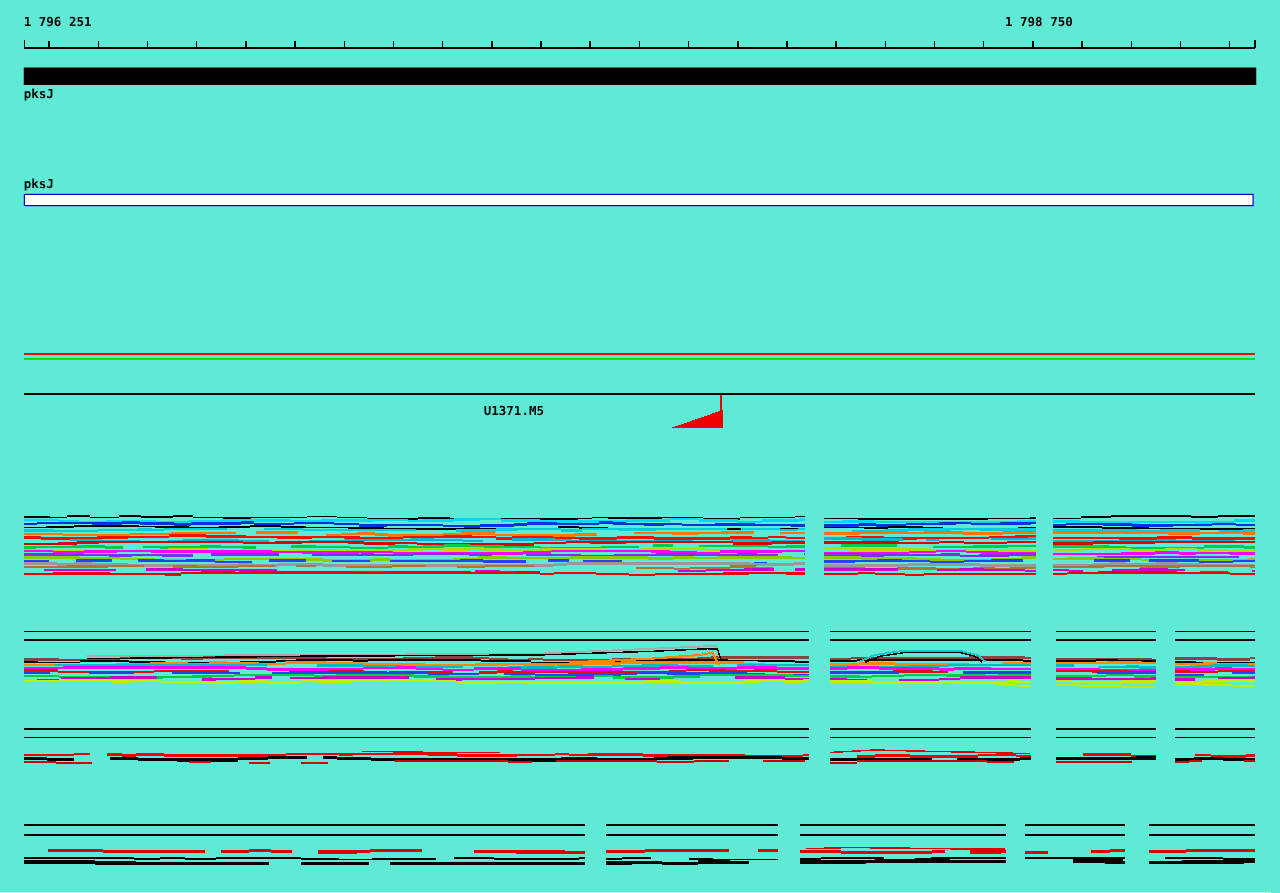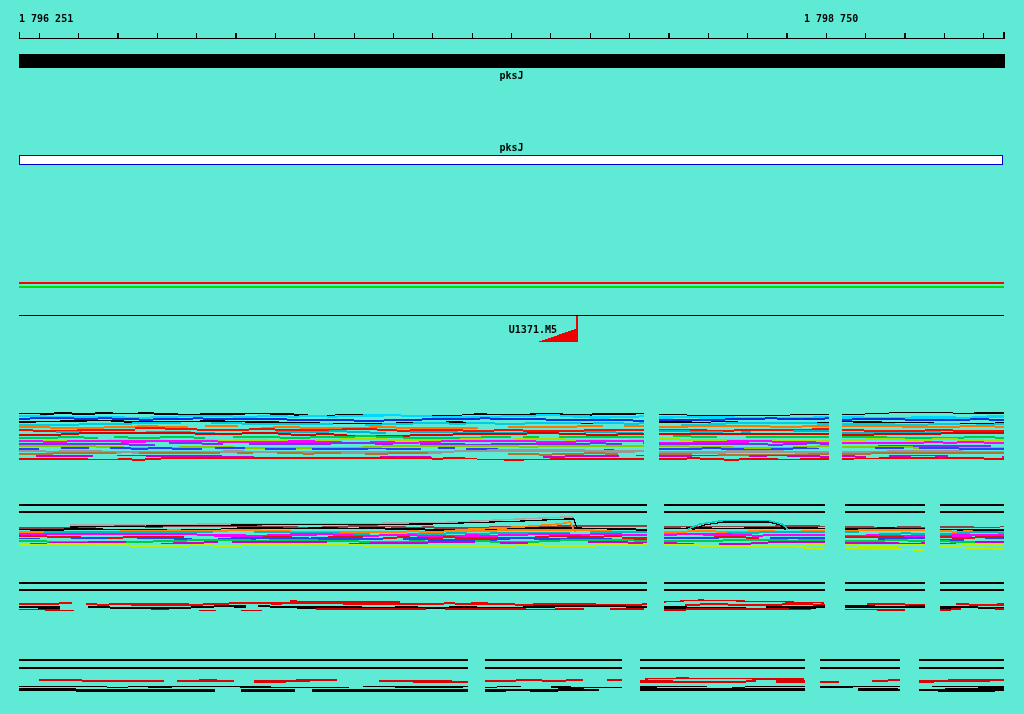--- a/index.html
+++ b/index.html
@@ -1,24 +1,24 @@
 <!DOCTYPE html>
 <html><head>
 <meta charset="utf-8">
 <style>
   html,body{margin:0;padding:0;background:#ffffff;}
   #app{position:relative;width:1024px;height:714px;background:#5eead4;
        font-family:"DejaVu Sans Mono","Liberation Mono",monospace;overflow:hidden;}
   .lbl{position:absolute;font-size:10px;font-weight:bold;color:#000;white-space:pre;line-height:11px;}
-  .center-lbl{left:19px;width:985px;text-align:center;}
+  .center-lbl{left:19px;width:985px;}
   #ruler-left{left:19px;top:13px;}
   #ruler-right{left:804px;width:200px;top:13px;}
   #bar-label{top:70px;}
   #box-label{top:142px;}
-  #marker-label{left:408px;width:149px;text-align:right;top:324px;}
+  #marker-label{left:387px;width:149px;top:324px;}
   #gene-bar{position:absolute;left:19px;top:54px;width:986px;height:14px;background:#000;}
   #gene-box{position:absolute;left:19px;top:155px;width:982px;height:8px;background:#fff;border:1.5px solid #0000cc;}
   #cv{position:absolute;left:0;top:0;shape-rendering:crispEdges;}
 </style>
 </head>
 <body>
 
 <div id="app">
   <svg id="cv" width="1024" height="714">
       <g>

